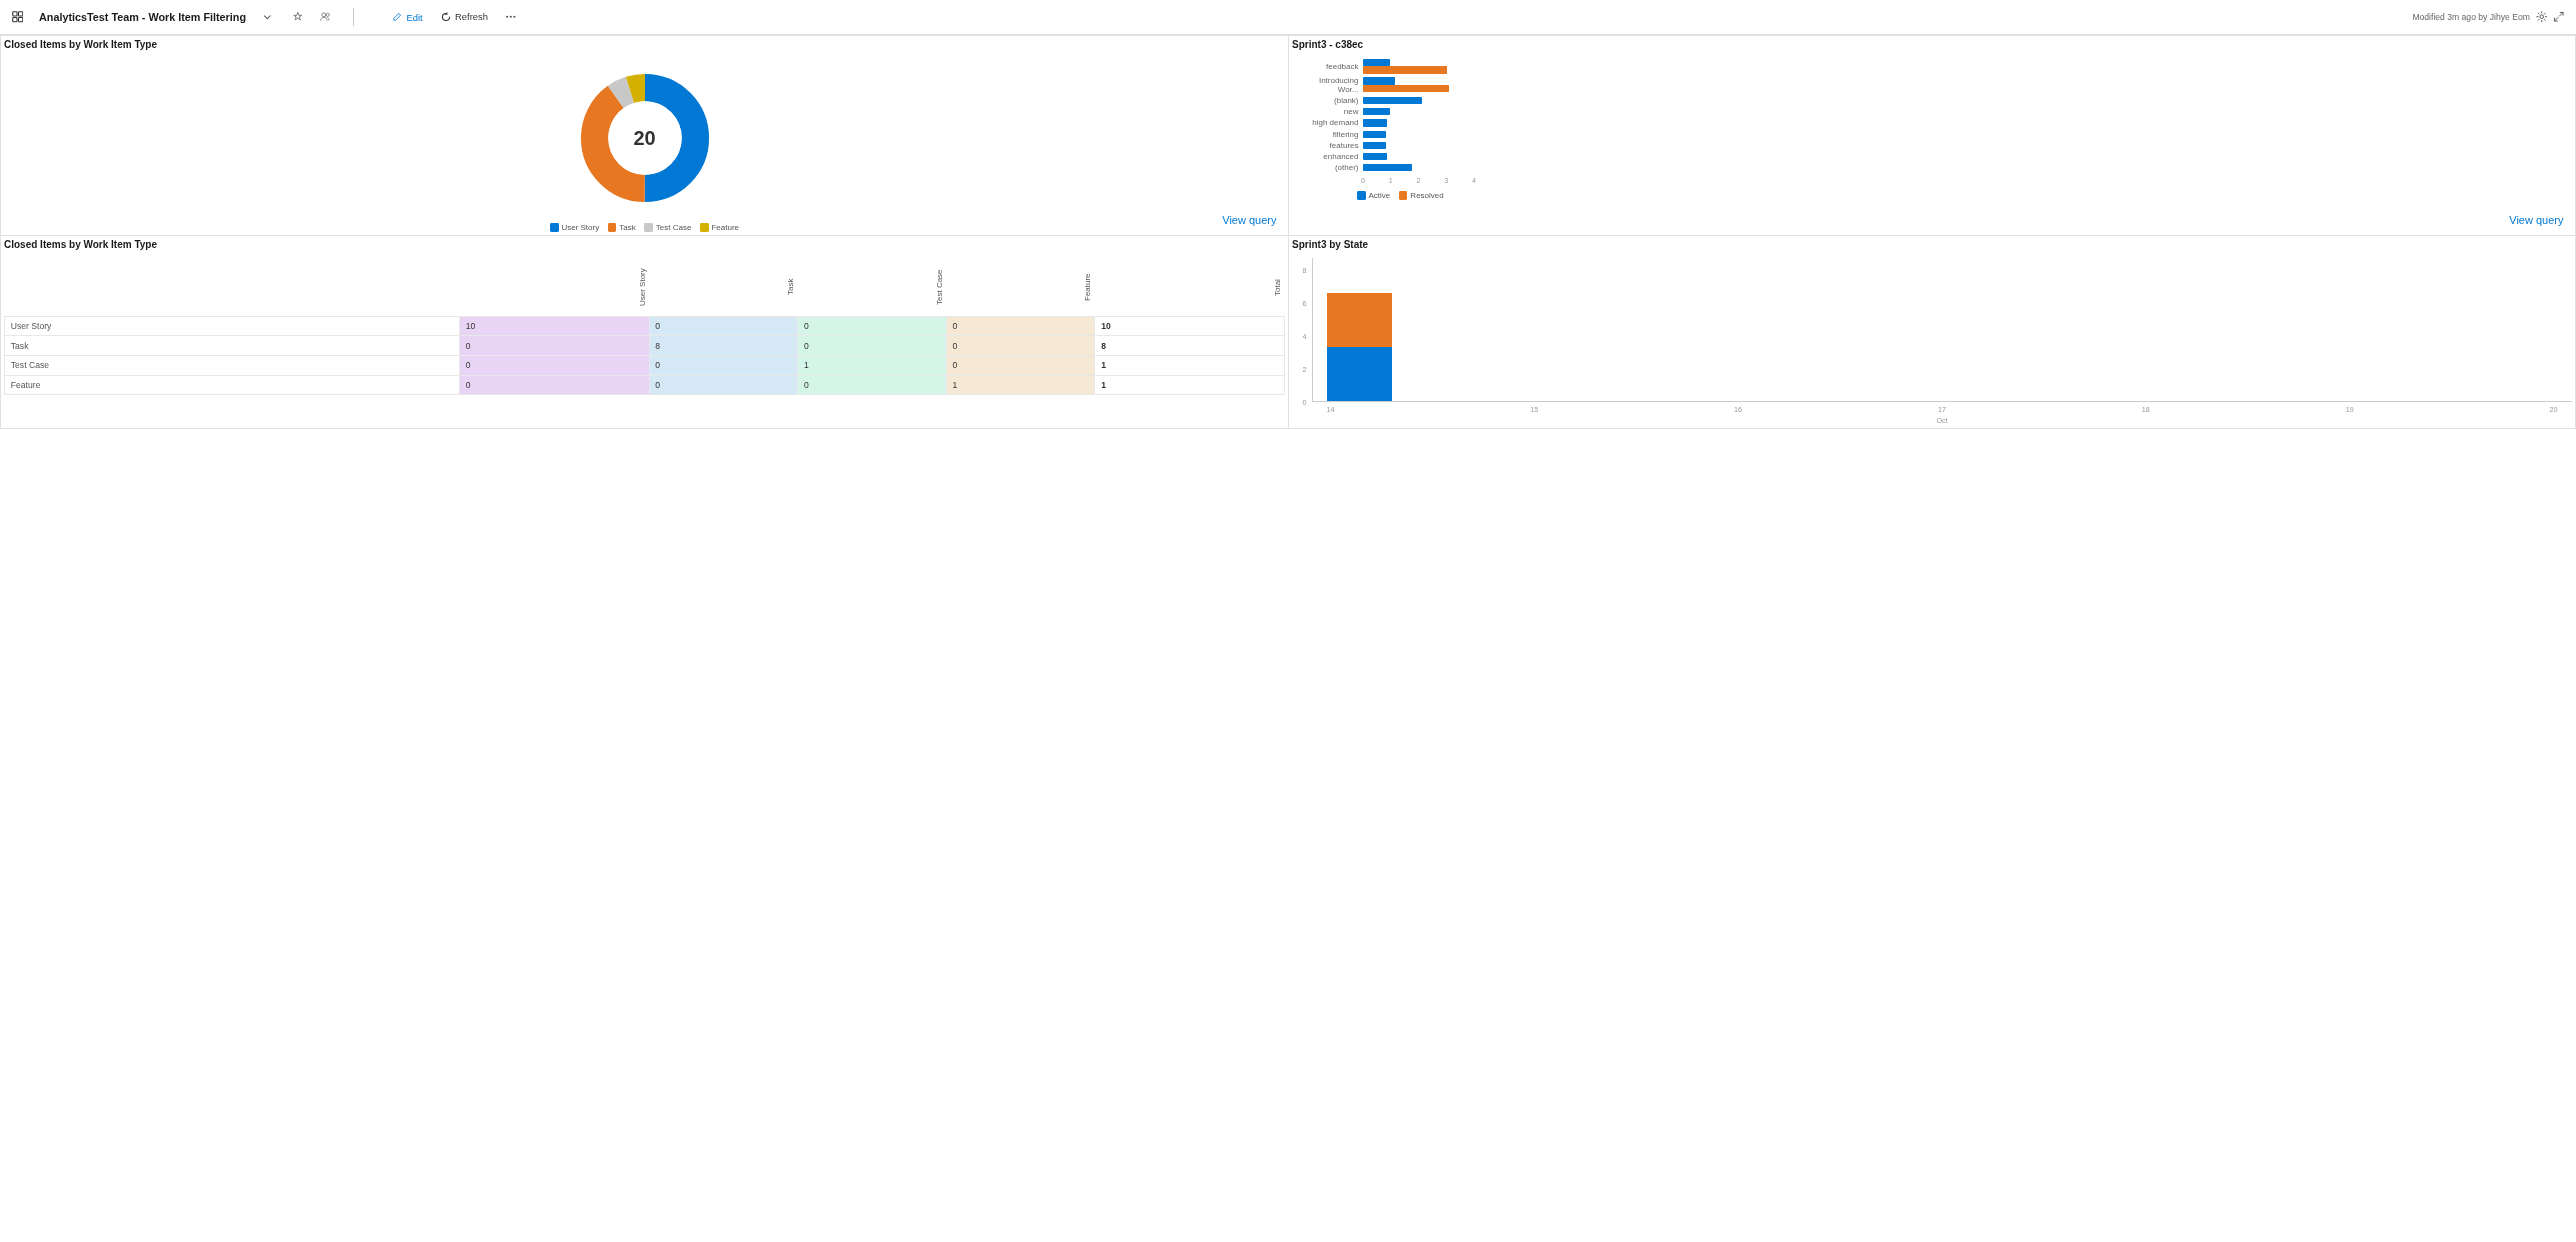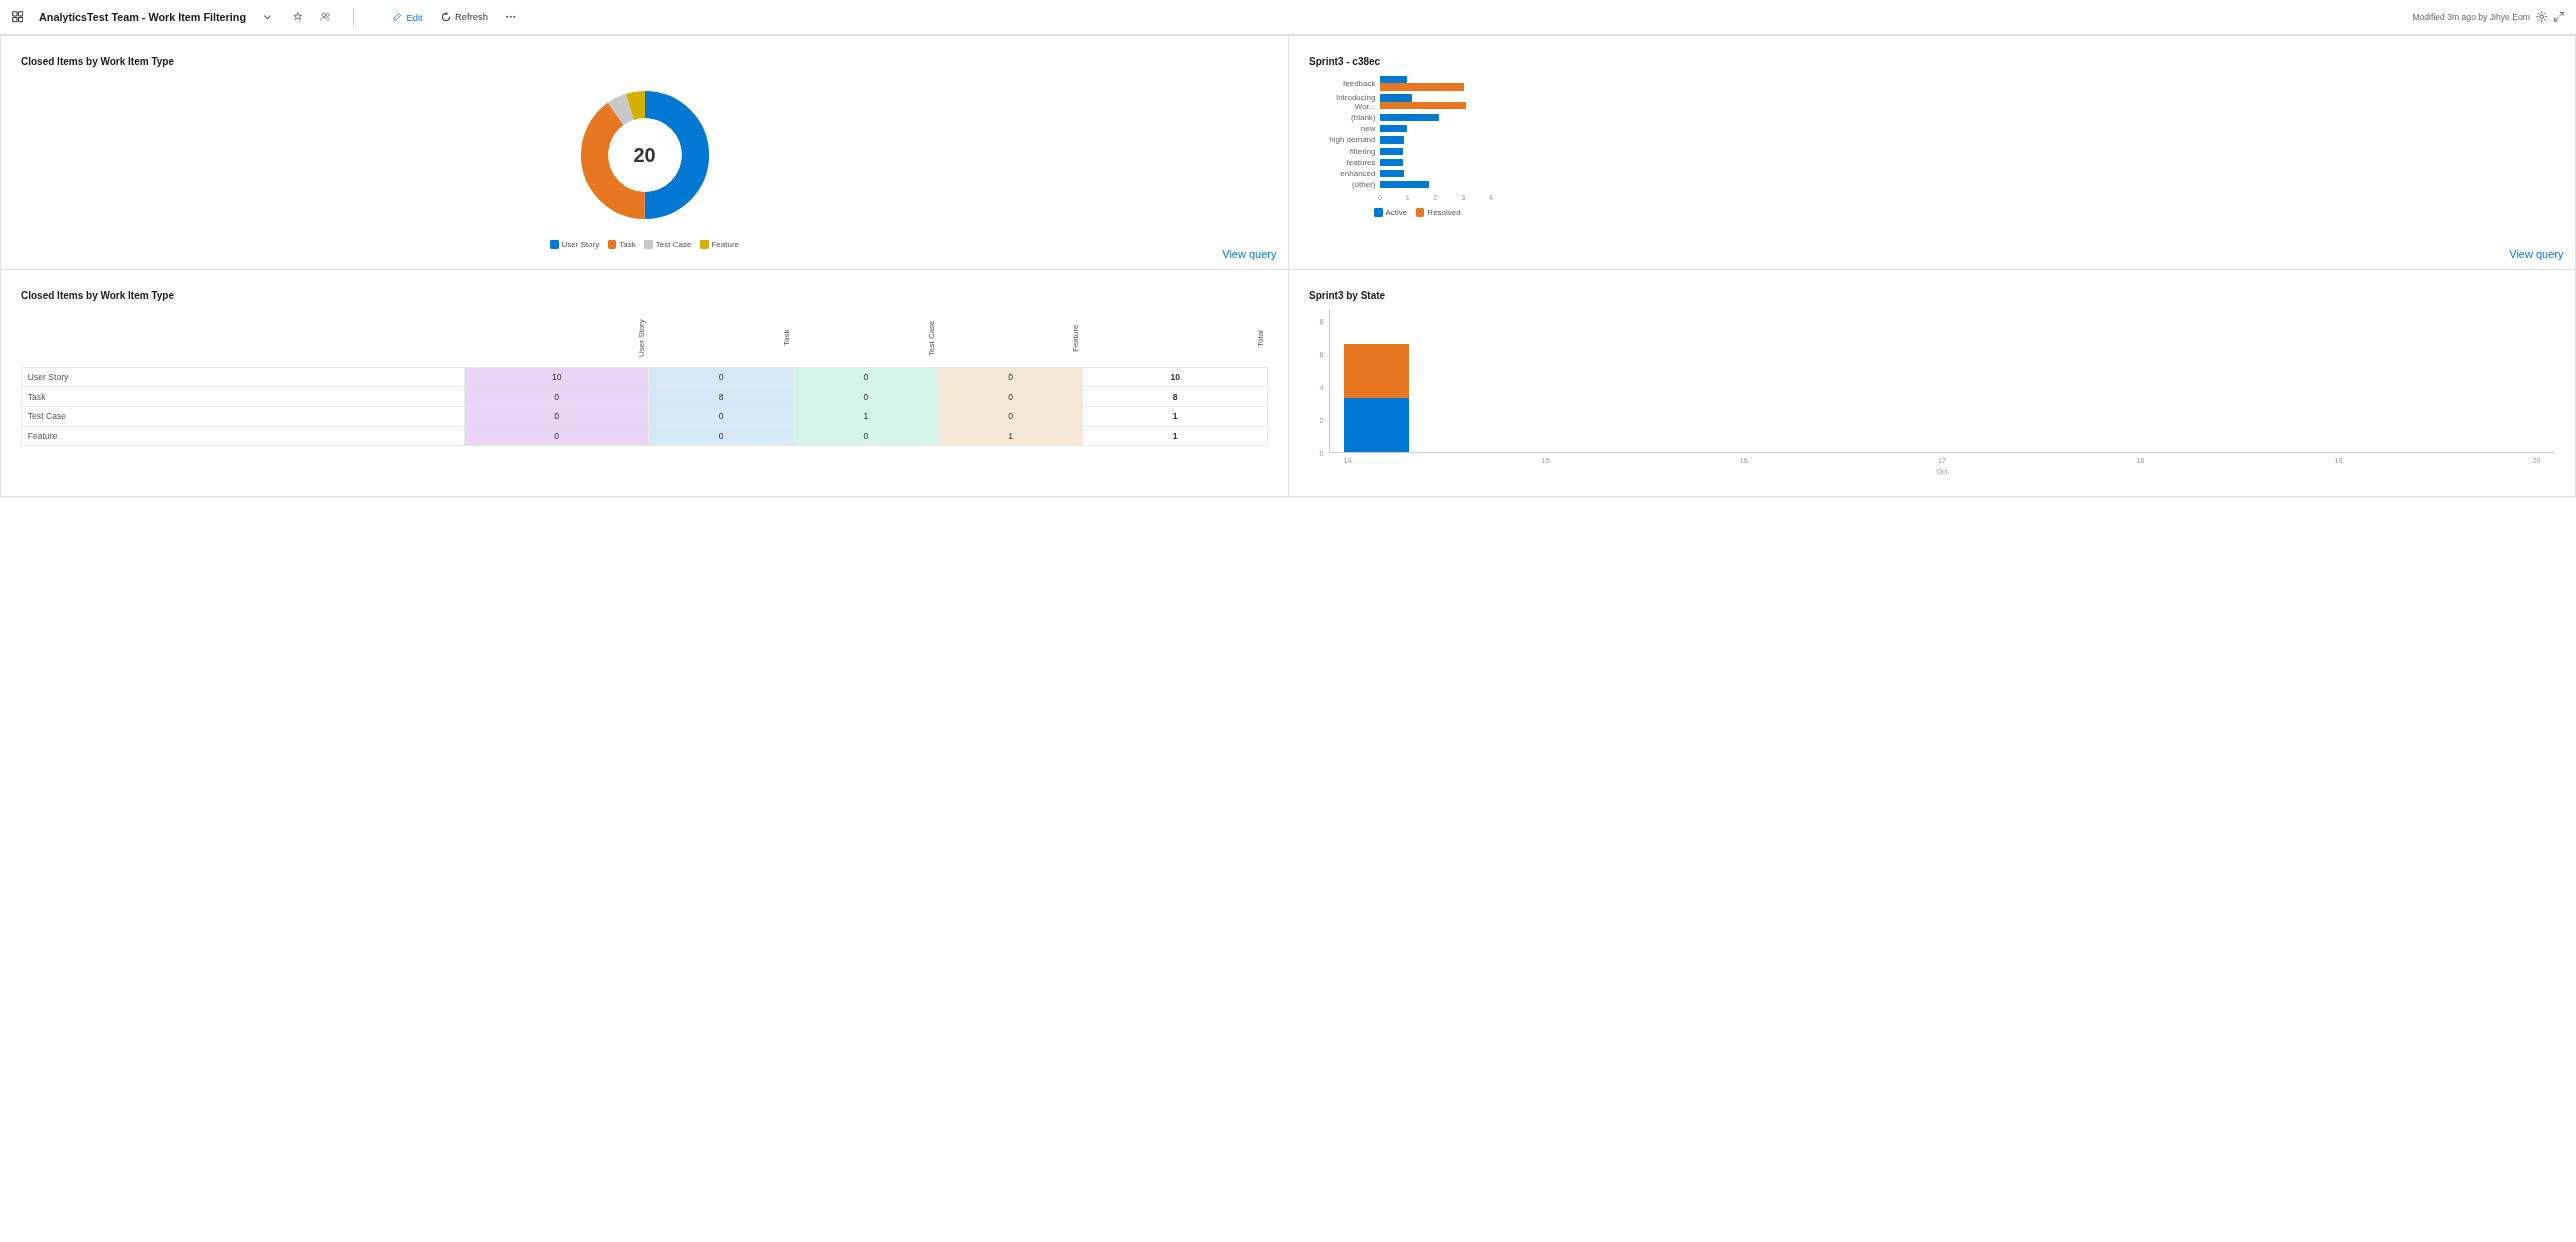--- a/index.html
+++ b/index.html
@@ -11,21 +11,21 @@
     .topbar-title { font-size: 10.8px; font-weight: 600; color: #1a1a1a; }
     .topbar-actions { display: flex; align-items: center; gap: 2.9px; margin-left: 8.6px; }
     .topbar-btn { display: flex; align-items: center; gap: 3.6px; padding: 2.9px 7.2px; border-radius: 2.9px; cursor: pointer; font-size: 9.4px; color: #333; border: none; background: transparent; }
     .topbar-btn.edit { color: #0078d4; align-items: flex-end; }
     .topbar-btn.refresh { color: #333; }
     .topbar-right { display: flex; align-items: center; gap: 5.8px; font-size: 8.6px; color: #666; }
 
     
     .dashboard { display: grid; grid-template-columns: 1fr 1fr; grid-template-rows: auto auto; gap: 0; padding: 0; }
 
-    .widget { border: 0.7px solid #e0e0e0; padding: 20px; position: relative; background: #fff; }
+    .widget { border: 0.7px solid #e0e0e0; padding: 3px; position: relative; background: #fff; }
     .widget-title { font-size: 10px; font-weight: 600; margin-bottom: 8.6px; color: #1a1a1a; }
     .view-query { color: #0078d4; font-size: 11px; cursor: pointer; position: absolute; bottom: 8.6px; right: 11.5px; text-decoration: none; }
 
     
     .donut-container { display: flex; flex-direction: column; align-items: center; }
     .donut-wrap { position: relative; width: 144px; height: 144px; margin: 7.2px auto; }
     .donut-wrap svg { width: 144px; height: 144px; }
     .donut-center { position: absolute; top: 50%; left: 50%; transform: translate(-50%, -50%); font-size: 20px; font-weight: 600; color: #333; }
     .legend { display: flex; gap: 8.6px; flex-wrap: wrap; margin-top: 5.8px; justify-content: center; }
     .legend-item { display: flex; align-items: center; gap: 2.9px; font-size: 8px; color: #555; }
@@ -39,21 +39,21 @@
     .hbar { height: 7.2px; border-radius: 0.7px; }
     .hbar.active { background: #0078d4; }
     .hbar.resolved { background: #e87722; }
     .hbar-axis { display: flex; justify-content: space-between; font-size: 7.2px; color: #999; margin-top: 4.3px; padding-left: 65px; }
     .chart-legend { display: flex; gap: 8.6px; margin-top: 5.8px; padding-left: 65px; }
     .chart-legend-item { display: flex; align-items: flex-start; gap: 2.9px; font-size: 8px; color: #555; }
 
     
     .matrix-table { width: 100%; border-collapse: collapse; font-size: 8.6px; }
     .matrix-table th { font-size: 8px; color: #666; text-align: center; padding: 2.9px 4.3px; vertical-align: bottom; font-weight: normal; }
-    .matrix-table td { padding: 4.3px 5.8px; text-align: center; border: 0.7px solid #e8e8e8; }
+    .matrix-table td { padding: 4.3px 5.8px; text-align: left; border: 0.7px solid #e8e8e8; }
     .matrix-table td.row-label { text-align: left; font-size: 8.6px; color: #555; background: #fff; font-weight: normal; }
     .cell-user-story { background: #e8d5f5; }
     .cell-task { background: #d5e8f5; }
     .cell-test-case { background: #d5f5e8; }
     .cell-feature { background: #f5e8d5; }
     .cell-total { background: #fff; font-weight: 600; }
     th.rotated-header { writing-mode: vertical-rl; transform: rotate(180deg); padding: 5.8px 2.9px; font-size: 8px; color: #555; }
     .table-header-row { height: 58px; }
     .sbar-wrapper { position: relative; }
 

